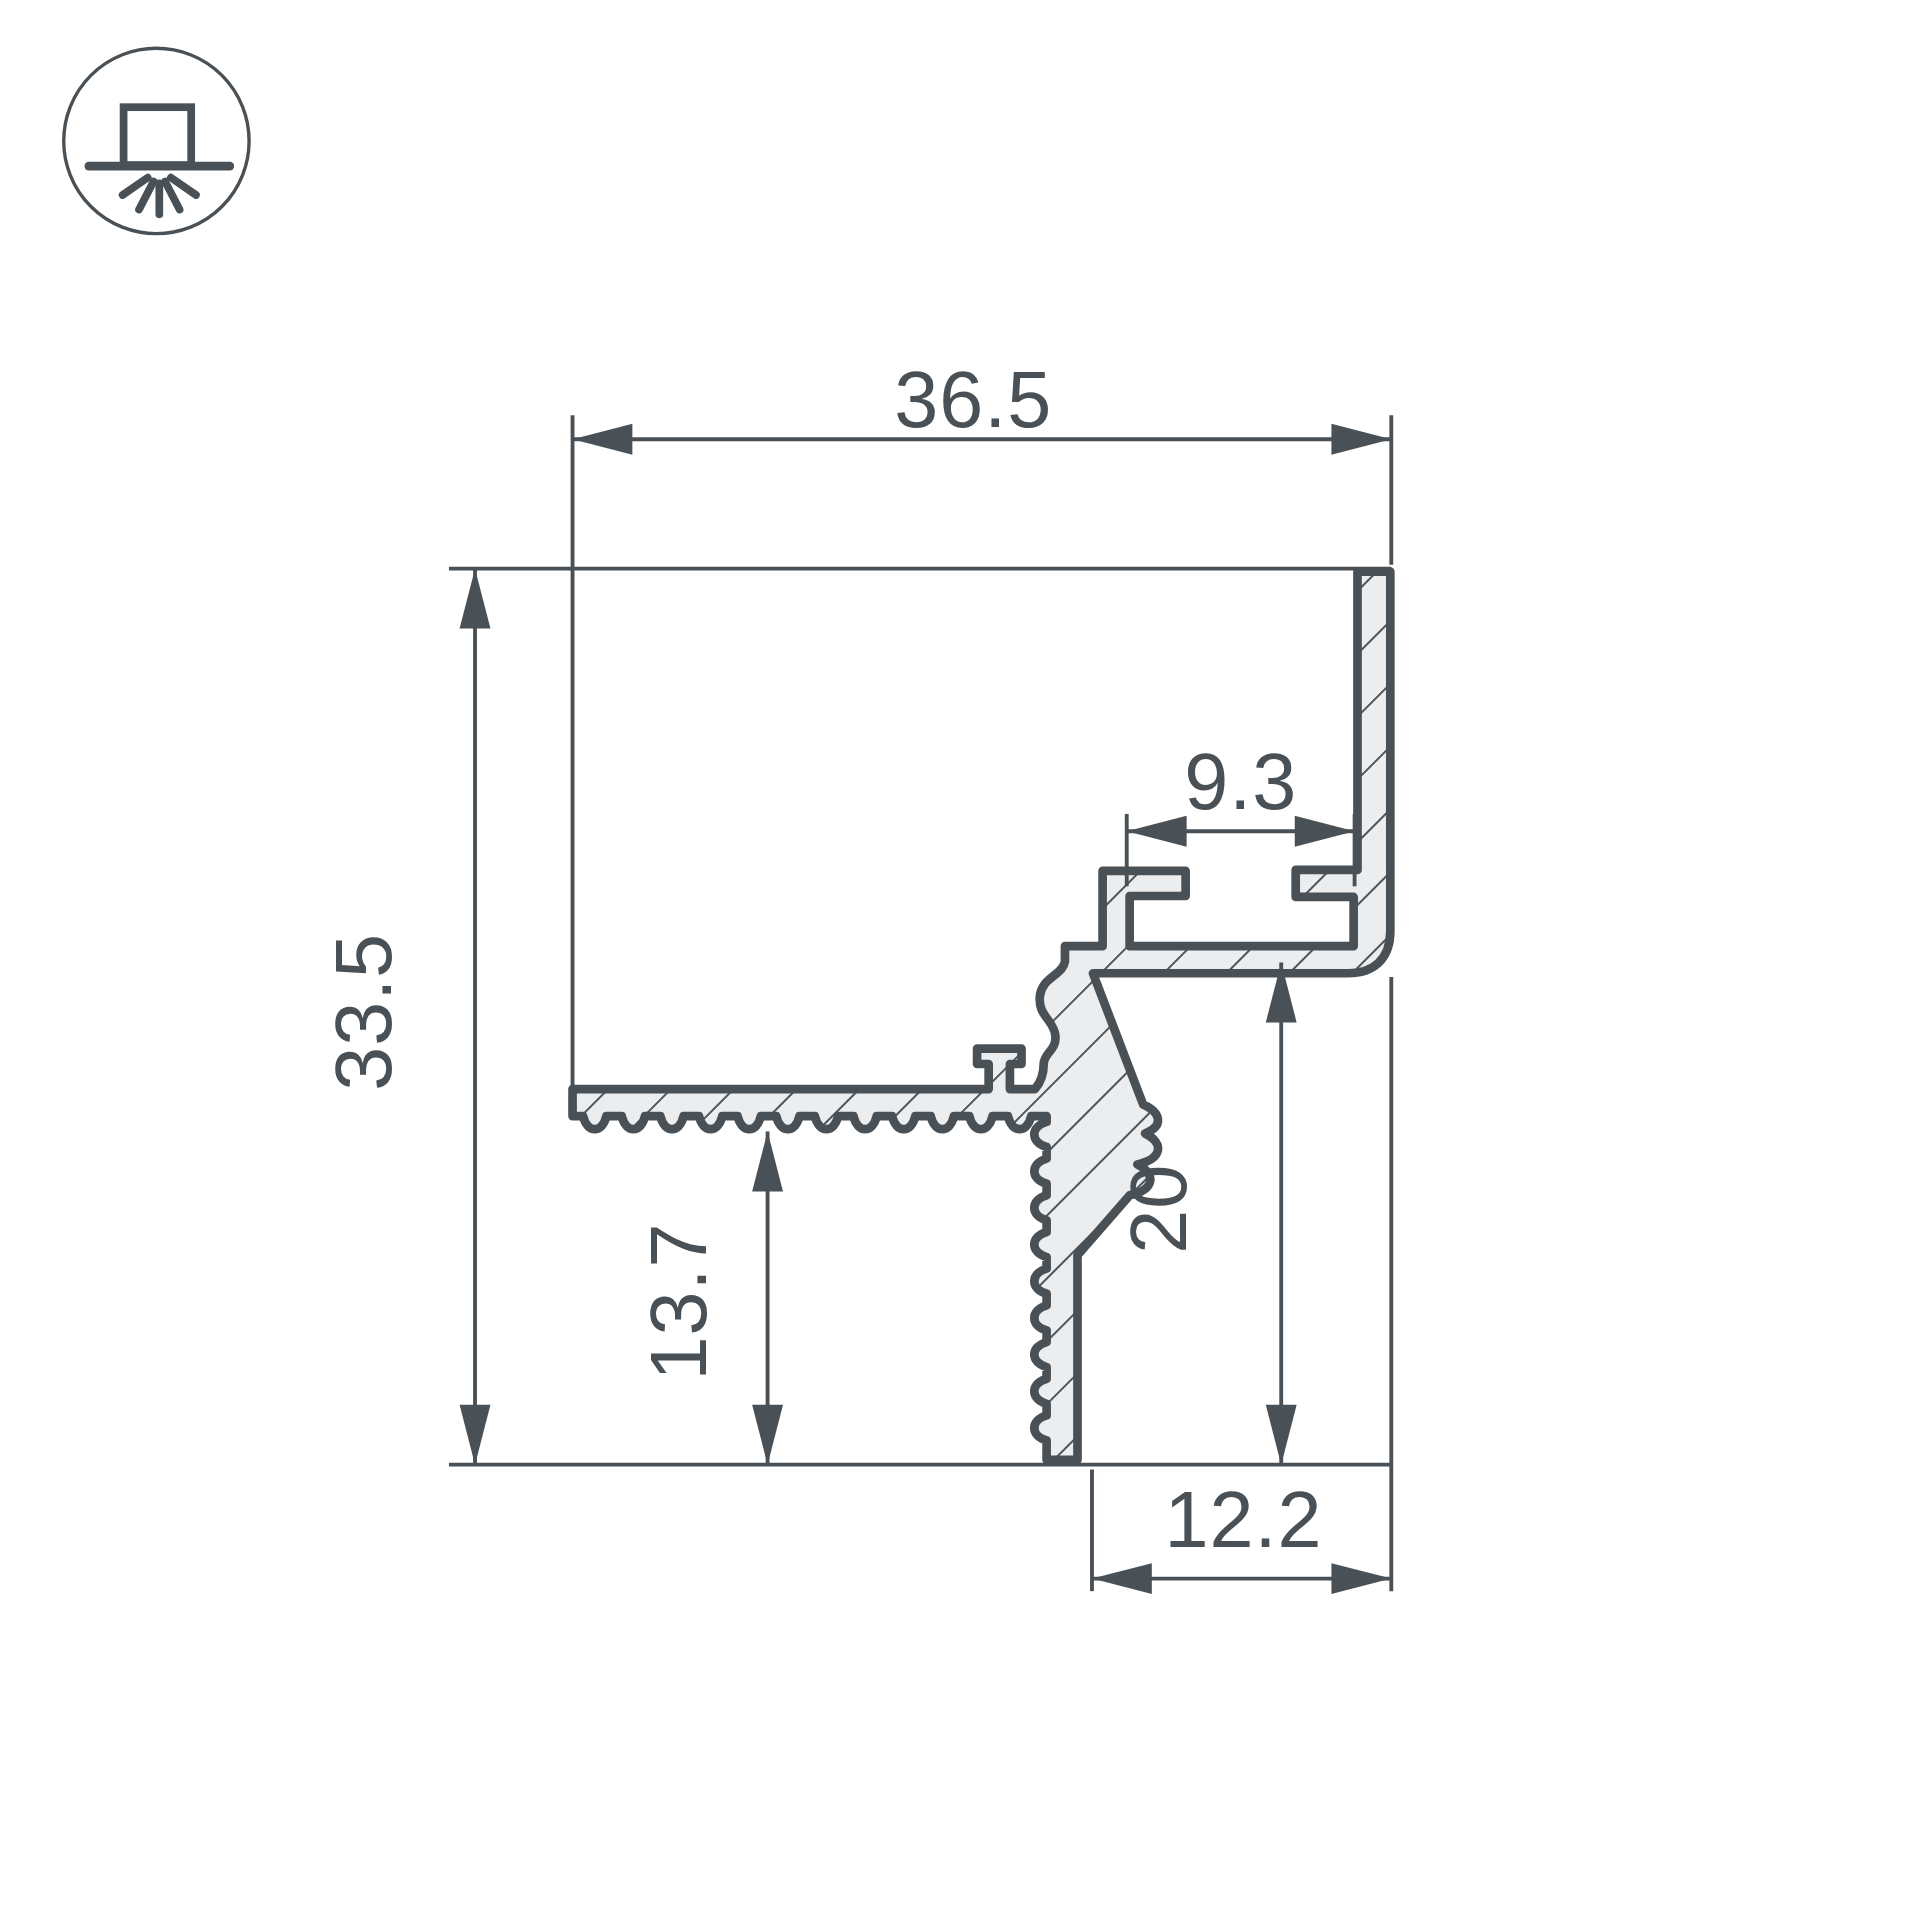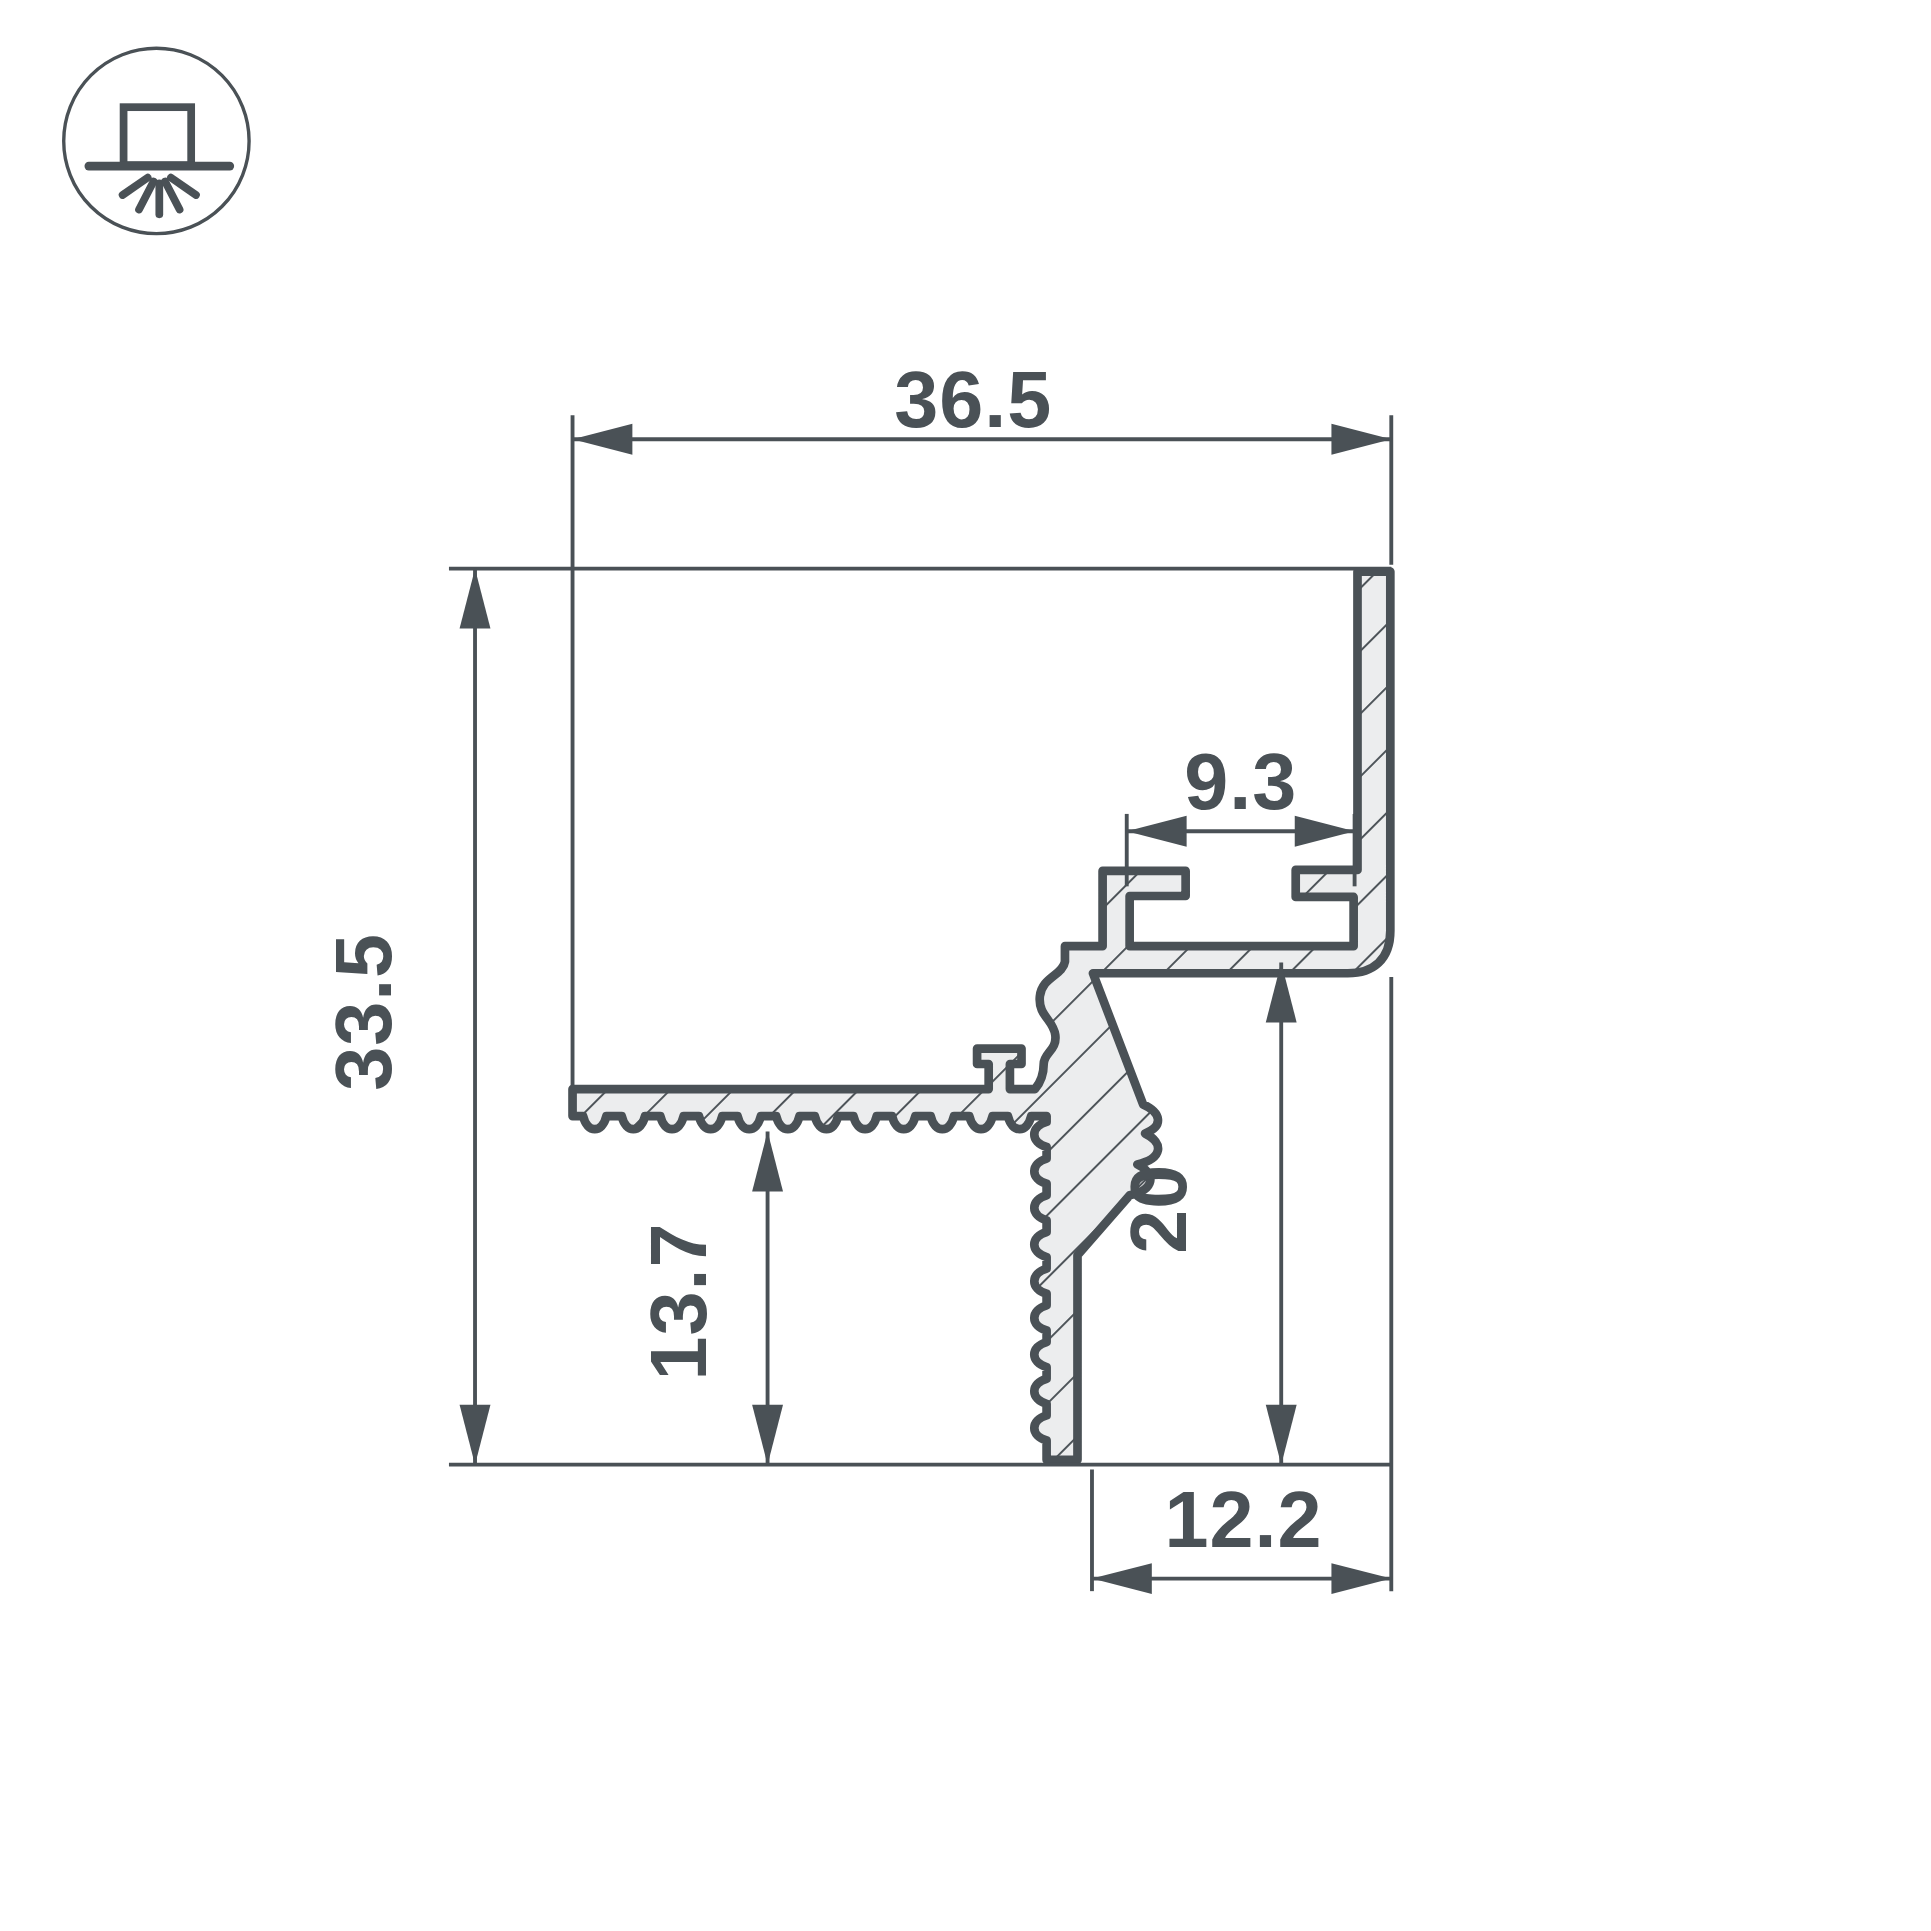--- a/index.html
+++ b/index.html
@@ -7,21 +7,20 @@
     padding: 0;
     background: #ffffff;
     font-family: "Liberation Sans", sans-serif;
   }
   .stage {
     position: relative;
     width: 1931px;
     height: 1931px;
     background: #ffffff;
     overflow: hidden;
-    font-weight: bold;
   }
   svg { display: block; }
   text {
     font-family: "Liberation Sans", sans-serif;
     fill: #4a5156;
   }
   .dim-text { font-size: 82px; letter-spacing: 1px; }
 </style>
 </head>
 <body>

